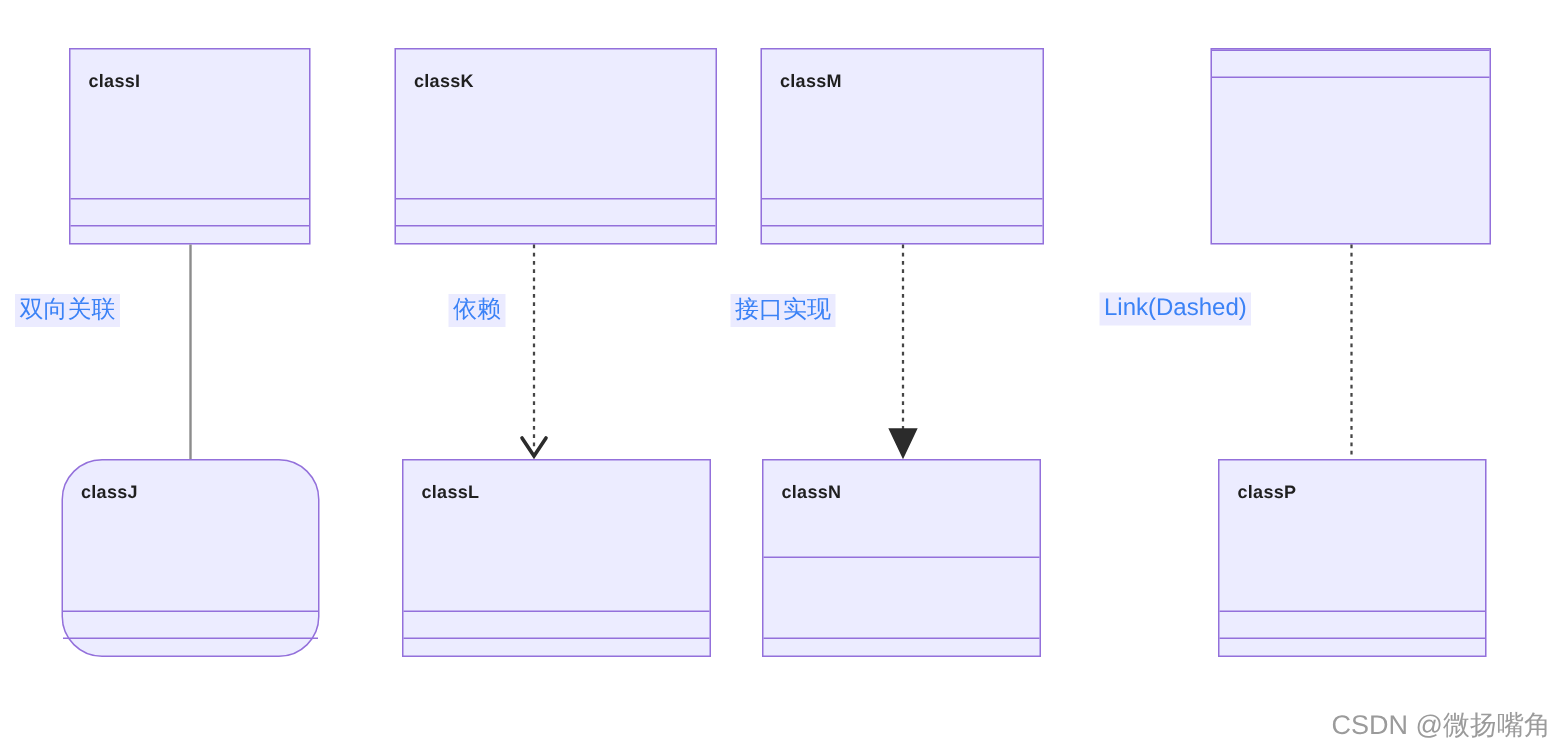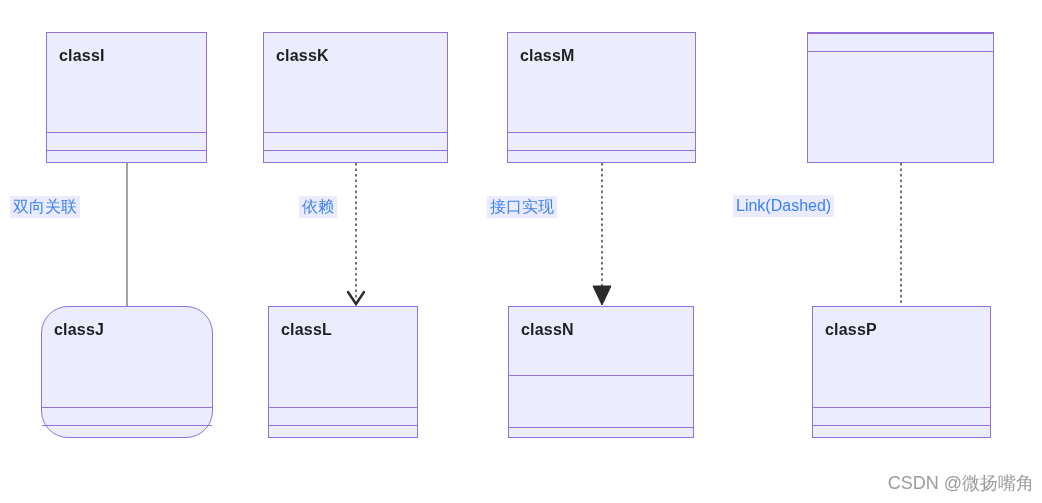--- a/index.html
+++ b/index.html
@@ -21,40 +21,40 @@
     box-sizing: border-box;
     background: #ECECFF;
     border: 1px solid #9370DB;
     display: flex;
     flex-direction: column;
   }
   .cbox .sec-title {
     flex: 1;
     padding: 14px 0 0 12px;
     font-weight: bold;
-    font-size: 16px;
+    font-size: 12px;
     color: #1f1f1f;
     letter-spacing: 0.2px;
   }
   .cbox .sec-attrs {
     height: 17px;
     border-top: 1px solid #9370DB;
   }
   .cbox .sec-methods {
     height: 11px;
     border-top: 1px solid #9370DB;
   }
   
   .pos-classI { left: 46px;  top: 32px; width: 161px; height: 131px; }
-  .pos-classK { left: 263px; top: 32px; width: 185px; height: 131px; justify-content: flex-end; }
+  .pos-classK { left: 263px; top: 32px; width: 215px; height: 131px; justify-content: flex-end; }
   .pos-classM { left: 507px; top: 32px; width: 189px; height: 131px; }
   .pos-classO { left: 807px; top: 32px; width: 187px; height: 131px; }
   
   .pos-classJ { left: 41px;  top: 306px; width: 172px; height: 132px; border-radius: 27px; }
-  .pos-classL { left: 268px; top: 306px; width: 150px; height: 132px; justify-content: center; }
+  .pos-classL { left: 268px; top: 306px; width: 206px; height: 132px; justify-content: center; }
   .pos-classN { left: 508px; top: 306px; width: 186px; height: 132px; gap: 36px; }
   .pos-classP { left: 812px; top: 306px; width: 179px; height: 132px; }
 
   
   #edges-svg {
     position: absolute;
     left: 0;
     top: 0;
     pointer-events: none;
   }

